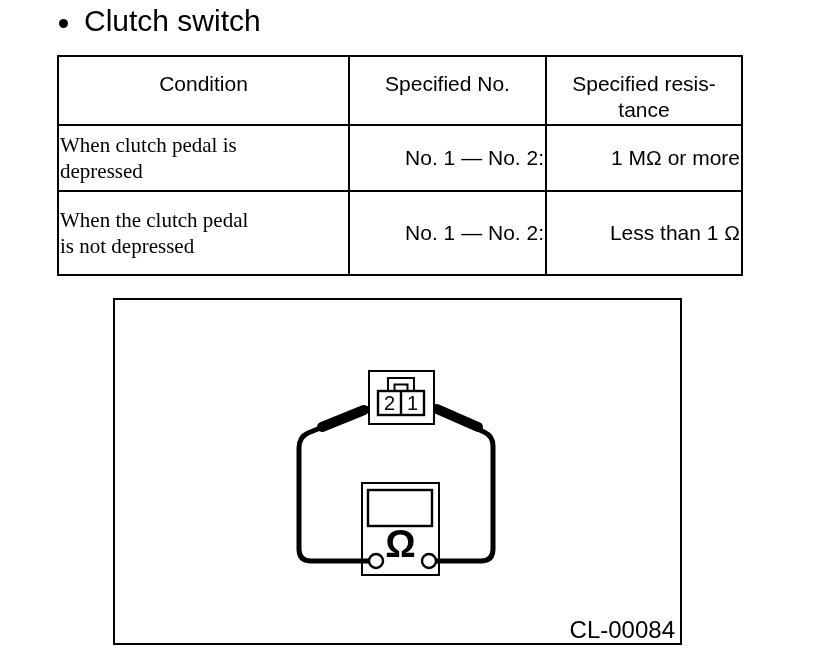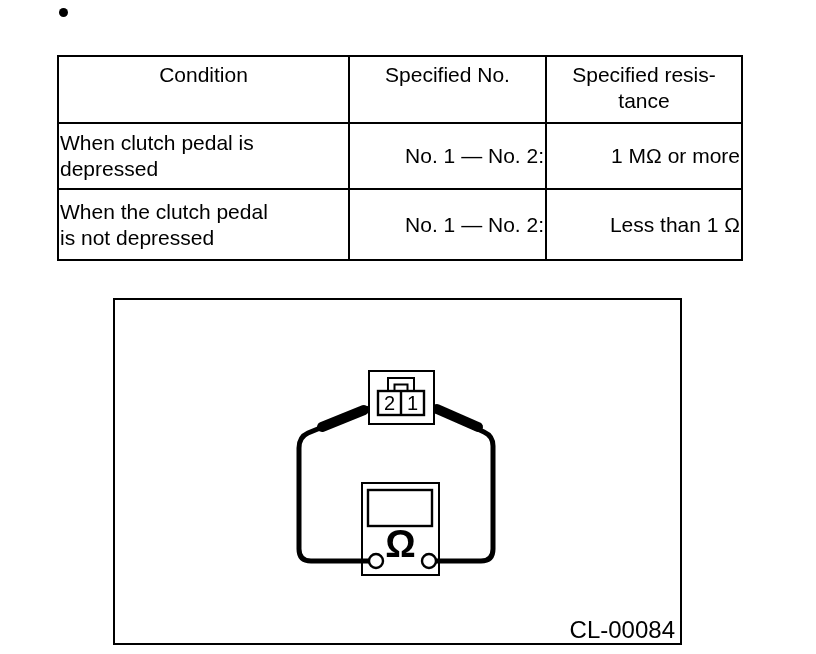--- a/index.html
+++ b/index.html
@@ -51,26 +51,27 @@
   }
   #spec-table td, #spec-table th {
     border: 2px solid #000;
     font-weight: normal;
     white-space: pre-line;
     overflow: hidden;
   }
   #spec-table th {
     vertical-align: top;
     text-align: center;
-    padding-top: 5px;
+    padding-top: 14px;
     margin-top: 28px;
   }
   #spec-table td.col-condition {
     text-align: left;
     vertical-align: middle;
+    font-family: Liberation Serif, serif;
   }
   #spec-table td.col-terminal,
   #spec-table td.col-resistance {
     text-align: right;
     vertical-align: middle;
   }
 
   
   #figure-box {
     position: absolute;
@@ -87,20 +88,21 @@
     fill: #000;
   }
 </style>
 </head>
 <body>
 
 <div id="page">
 
   <div id="title-row">
     <div id="title-bullet"></div>
+    <div id="title-text">Clutch switch</div>
   </div>
 
   <table id="spec-table">
     <colgroup>
       <col style="width:291px">
       <col style="width:197px">
       <col style="width:196px">
     </colgroup>
     <tbody>
         <tr style="height:67px">
@@ -108,21 +110,21 @@
       <th>Specified No.</th>
       <th>Specified resis-
 tance</th>
     </tr>
     <tr style="height:66px">
       <td class="col-condition">When clutch pedal is
 depressed</td>
       <td class="col-terminal">No. 1 — No. 2:</td>
       <td class="col-resistance">1 MΩ or more</td>
     </tr>
-    <tr style="height:71px">
+    <tr style="height:84px">
       <td class="col-condition">When the clutch pedal
 is not depressed</td>
       <td class="col-terminal">No. 1 — No. 2:</td>
       <td class="col-resistance">Less than 1 Ω</td>
     </tr>
   </tbody>
     </table>
 
   <div id="figure-box">
     <svg width="569" height="347" viewBox="0 0 569 347">

